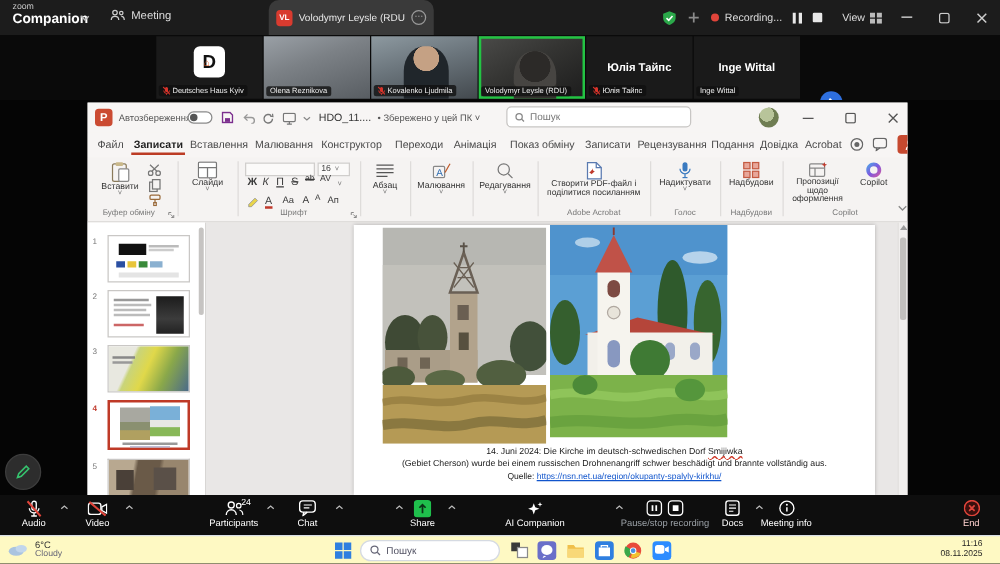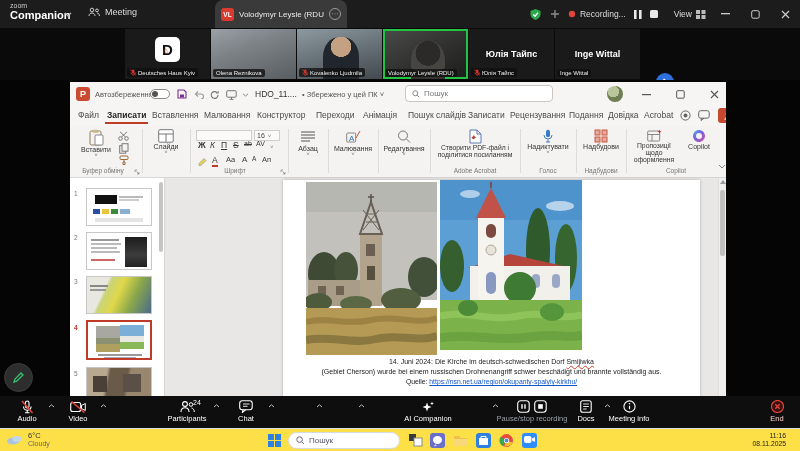--- a/index.html
+++ b/index.html
@@ -94,21 +94,21 @@
   
   .ztb{position:absolute;left:0;top:396px;width:800px;height:32px;background:#0e0e0e;}
   .zti{position:absolute;top:3px;width:64px;margin-left:-32px;text-align:center;color:#fff;font-size:7.5px;}
   .zti .ic{height:15px;display:flex;align-items:center;justify-content:center;position:relative;}
   .zchev{position:absolute;top:8px;color:#bbb;}
   .dim{color:#9aa0a6;}
   .endlab{color:#ffd2cf;}
   .badge24{position:absolute;left:38px;top:0;font-size:7px;color:#fff;}
 
   
-  .tbar{position:absolute;left:0;top:428px;width:800px;height:24px;background:#fde047;border-top:1px solid #d9dee5;color:#333;}
+  .tbar{position:absolute;left:0;top:428px;width:800px;height:24px;background:#fef9c3;border-top:1px solid #d9dee5;color:#333;}
   .weather{position:absolute;left:6px;top:2px;display:flex;gap:4px;align-items:center;}
   .weather .tt{font-size:7.5px;line-height:1.2;}
   .weather .dd{font-size:7px;color:#667;}
   .winlogo{position:absolute;left:268px;top:5px;width:13px;height:13px;display:grid;grid-template-columns:6px 6px;grid-gap:1px;}
   .winlogo div{background:#2f7fe0;}
   .tsearch{position:absolute;left:288px;top:3px;width:112px;height:17px;background:#fff;border:1px solid #d5dae2;
     border-radius:9px;display:flex;align-items:center;gap:4px;padding:0 7px;font-size:8px;color:#556;}
   .tico{position:absolute;top:4px;width:15px;height:15px;border-radius:3px;}
   .clock{position:absolute;left:752px;top:3px;width:34px;text-align:right;font-size:6.8px;line-height:1.25;color:#222;}
 
@@ -296,21 +296,21 @@
       </div>
 
       <div class="tabsrow">
         <span class="ptab" style="left:8px">Файл</span>
         <span class="ptab on" style="left:37px">Записати</span>
         <span class="ptab" style="left:82px">Вставлення</span>
         <span class="ptab" style="left:134px">Малювання</span>
         <span class="ptab" style="left:187px">Конструктор</span>
         <span class="ptab" style="left:246px">Переходи</span>
         <span class="ptab" style="left:293px">Анімація</span>
-        <span class="ptab" style="left:338px">Пошук слайдів</span>
+        <span class="ptab" style="left:338px">Показ обміну</span>
         <span class="ptab" style="left:398px">Записати</span>
         <span class="ptab" style="left:440px">Рецензування</span>
         <span class="ptab" style="left:499px">Подання</span>
         <span class="ptab" style="left:538px">Довідка</span>
         <span class="ptab" style="left:574px">Acrobat</span>
         <svg class="abs" style="left:610px;top:4px" width="11" height="11">
             <circle cx="5.5" cy="5.5" r="4.6" fill="none" stroke="#666"></circle>
             <circle cx="5.5" cy="5.5" r="2" fill="#666"></circle>
           </svg>
         <svg class="abs" style="left:628px;top:4px" width="12" height="11">
@@ -652,20 +652,29 @@
           </svg>
         </div>
       <div>Chat</div>
     </div>
     <svg class="zchev" style="left:268px" width="7" height="4">
         <polyline points="1,3 3.5,0.8 6,3" fill="none" stroke="#bbb"></polyline>
       </svg>
     <svg class="zchev" style="left:316px" width="7" height="4">
         <polyline points="1,3 3.5,0.8 6,3" fill="none" stroke="#bbb"></polyline>
       </svg>
+    <div class="zti" style="left:338px">
+      <div class="ic">
+          <svg width="14" height="14">
+            <rect width="14" height="14" rx="3" fill="#1fbf4c"></rect>
+            <path d="M7 10.5V4M4.5 6.2L7 3.7l2.5 2.5" fill="none" stroke="#0b3317" stroke-width="1.4"></path>
+          </svg>
+        </div>
+      <div>Share</div>
+    </div>
     <svg class="zchev" style="left:358px" width="7" height="4">
         <polyline points="1,3 3.5,0.8 6,3" fill="none" stroke="#bbb"></polyline>
       </svg>
     <div class="zti" style="left:428px">
       <div class="ic">
           <svg width="14" height="14">
             <path d="M6 2.5l1.2 3.3L10.5 7l-3.3 1.2L6 11.5 4.8 8.2 1.5 7l3.3-1.2z" fill="#fff"></path>
             <path d="M11 1.5l.5 1.5 1.5.5-1.5.5-.5 1.5-.5-1.5L9 3.5l1.5-.5z" fill="#fff"></path>
           </svg>
         </div>

